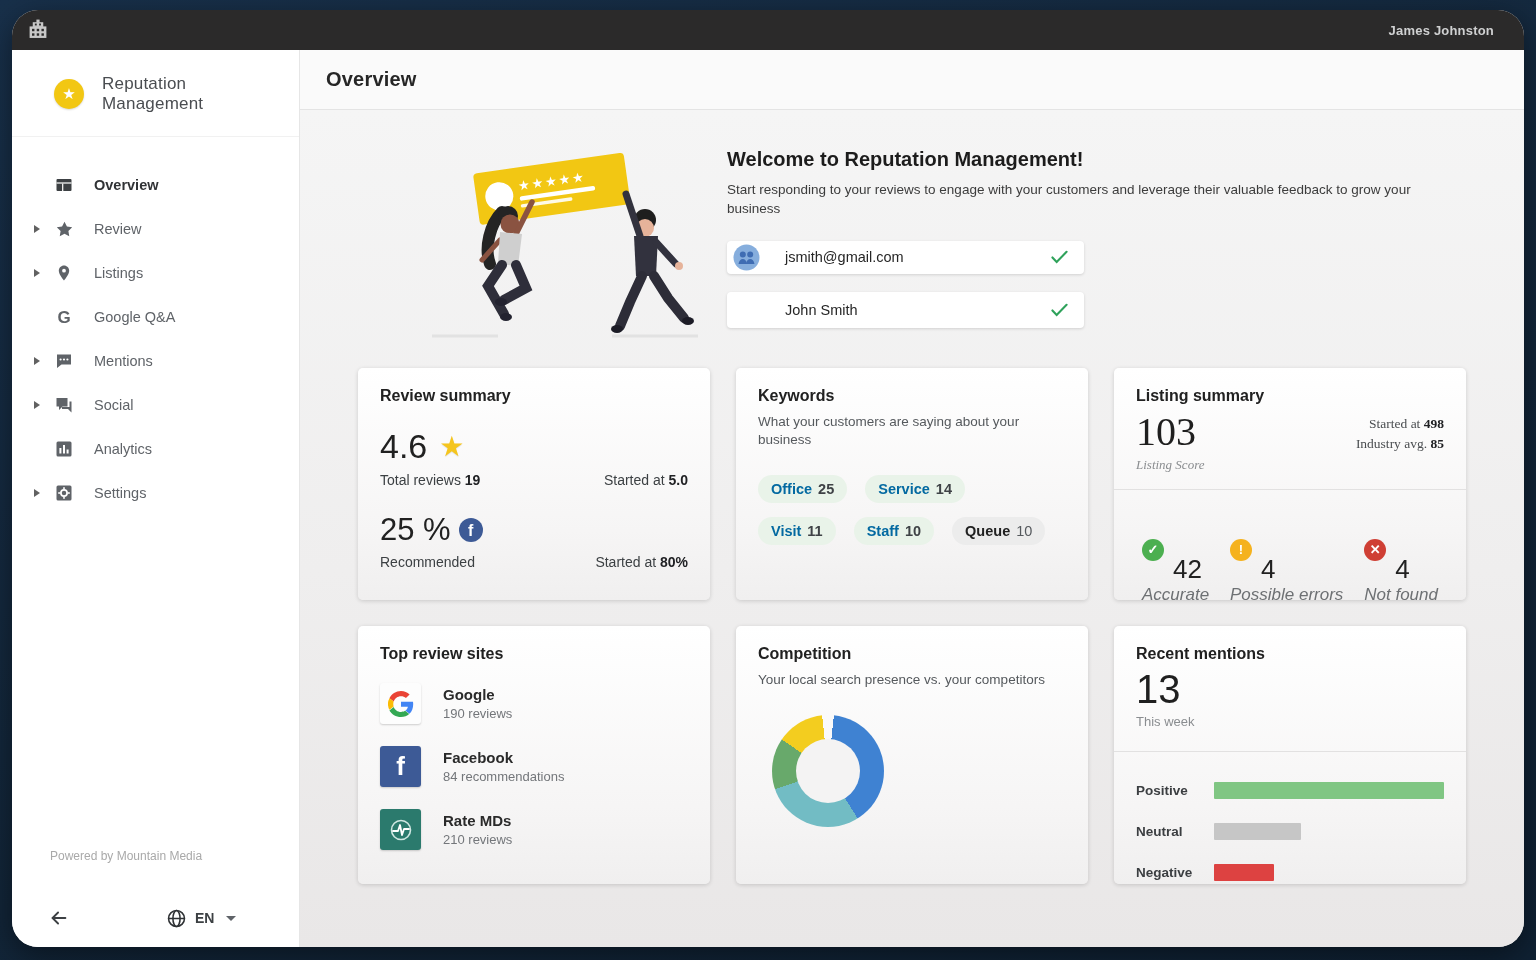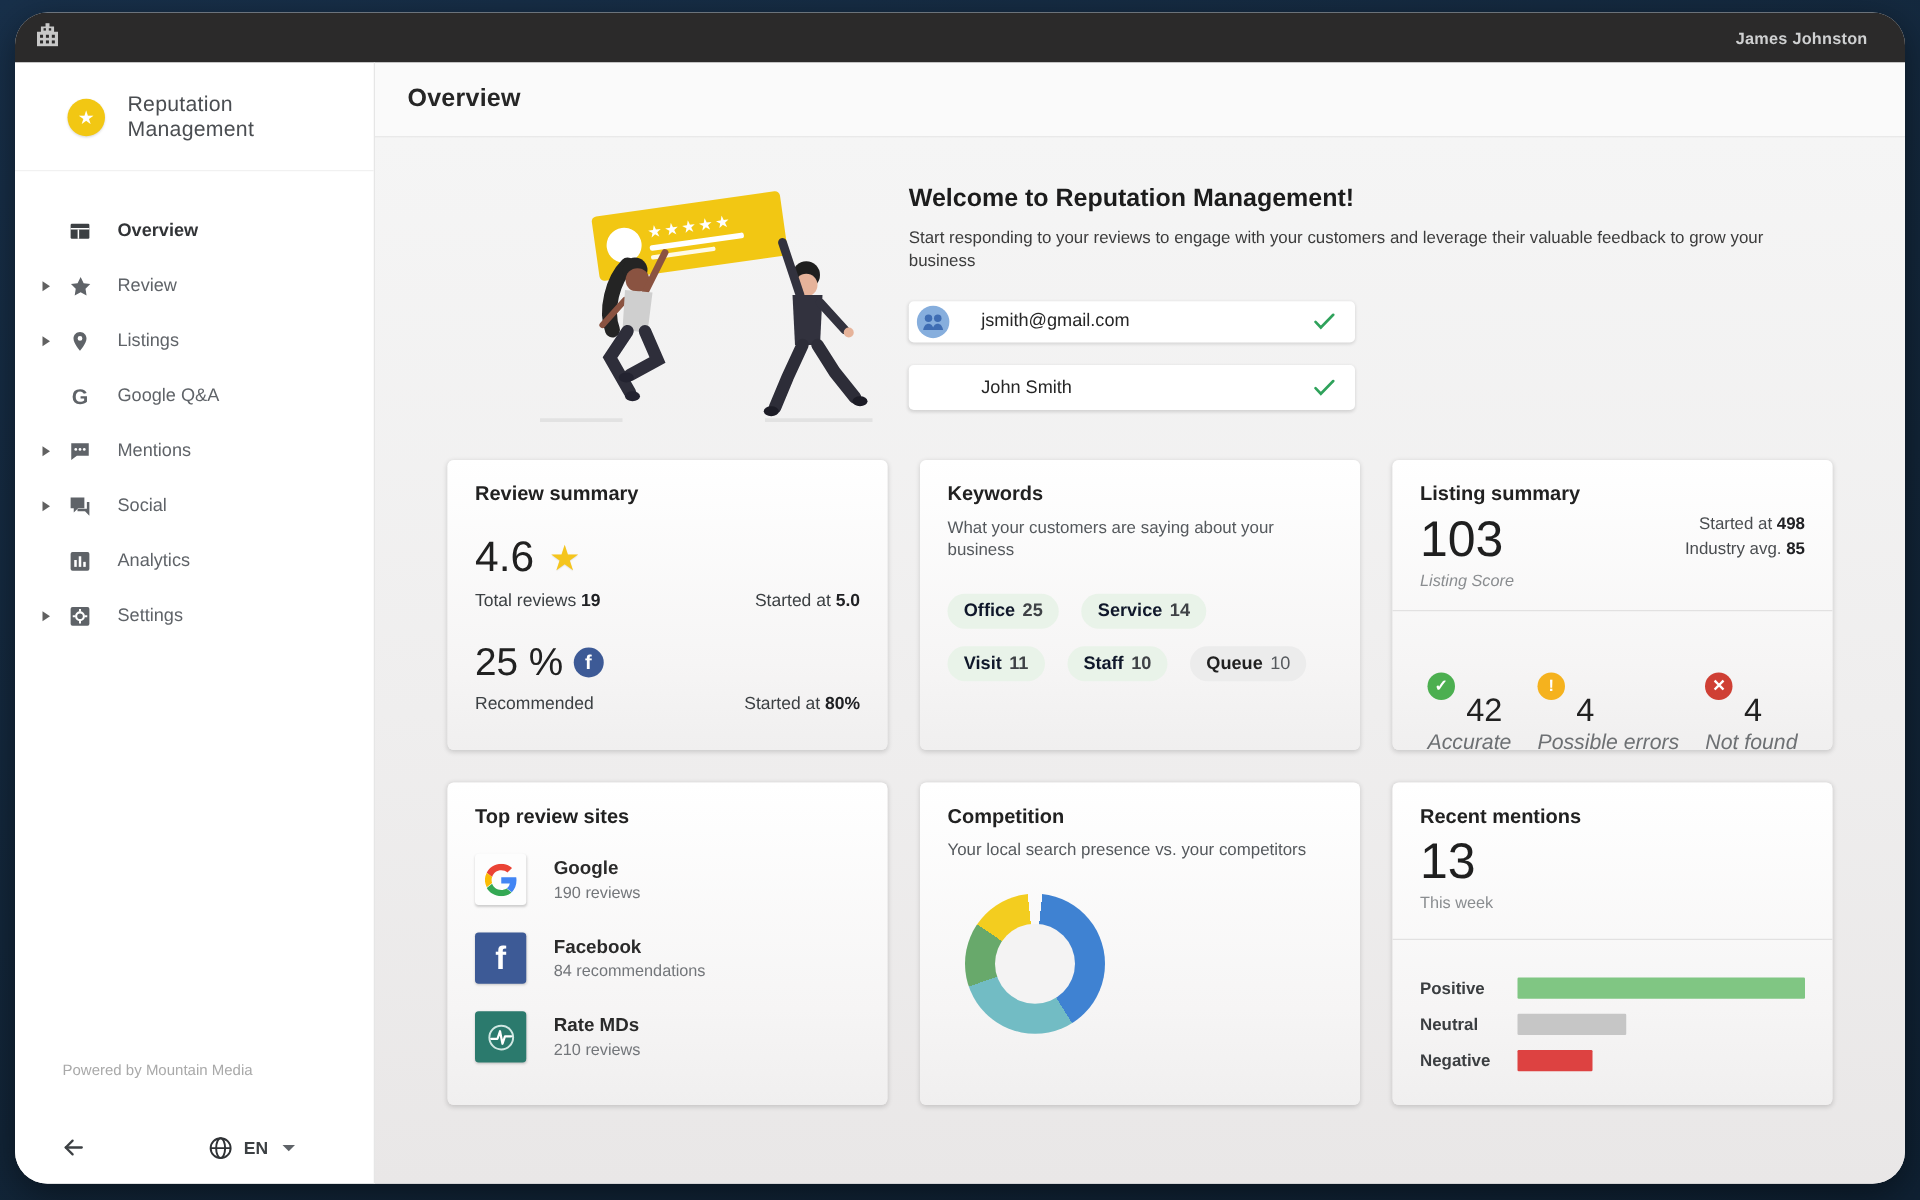--- a/index.html
+++ b/index.html
@@ -74,27 +74,27 @@
   .metric-row { display:flex; justify-content:space-between; font-size:14px; color:#3c4043; margin-top:6px; }
   .metric-row b { color:#202124; }
   .pct-row { display:flex; align-items:center; gap:8px; margin-top:24px; }
   .pct-num { font-size:31px; color:#212121; }
   .fb-dot { width:24px; height:24px; border-radius:50%; background:#3d5a96; color:#fff; font-weight:bold;
             font-size:16px; display:flex; align-items:flex-end; justify-content:center; line-height:1.35; overflow:hidden; }
   
   .chips { margin-top:26px; display:flex; flex-wrap:wrap; gap:14px 18px; width:300px; }
   .chip { border-radius:15px; padding:6px 13px; font-size:14.5px; display:inline-flex; gap:6px; cursor:pointer; }
   .chip.tone-green { background:#e9f3e9; }
-  .chip.tone-green .chip-word { color:#0f172a; font-weight:bold; }
+  .chip.tone-green .chip-word { color:#0369a1; font-weight:bold; }
   .chip.tone-gray { background:#ececec; }
   .chip.tone-gray .chip-word { color:#212121; font-weight:bold; }
   .chip-count { color:#3f4246; font-weight:bold;text-align:center; }
   .chip.tone-gray .chip-count { font-weight:normal; color:#55595d; }
   
-  .ls-top { display:flex; justify-content:space-between; align-items:flex-start; margin-top:4px; }
+  .ls-top { display:flex; justify-content:space-between; align-items:center; margin-top:4px;font-family:Liberation Serif, serif; }
   .big-num { font-size:40px; color:#1f1f1f; line-height:1.15; }
   .ls-label { font-size:13px; color:#8a8d90; font-style:italic; margin-top:2px; }
   .ls-right { text-align:right; font-size:13.5px; color:#4a4d50; line-height:1.45; padding-bottom:14px; }
   .ls-right b { color:#202124; }
   .divider { border-top:1px solid #e2e1e1; margin:16px -22px 0; }
   .ls-stats { display:flex; justify-content:space-between; margin-top:24px; padding:0 6px; }
   .ls-stat { text-align:left; }
   .ls-stat-top { display:flex; align-items:center; gap:9px; }
   .ls-stat-num { font-size:26px; color:#212121;margin-top:40px; }
   .badge { width:22px; height:22px; border-radius:50%; display:flex; align-items:center;
@@ -115,21 +115,21 @@
   .site-sub { font-size:13px; color:#73767a; margin-top:3px; }
   
   .donut-wrap { position:relative; width:112px; height:112px; margin:26px 0 0 14px; }
   .donut { width:112px; height:112px; border-radius:50%; }
   .donut-hole { position:absolute; left:24px; top:24px; width:64px; height:64px; border-radius:50%;
                 background:#f4f3f3; }
   
   .rm-count { font-size:40px; color:#1f1f1f; margin-top:4px; }
   .rm-period { font-size:13px; color:#8a8d90; margin-top:2px; }
   .rm-divider { border-top:1px solid #e2e1e1; margin:22px -22px 0; }
-  .sent-rows { margin-top:30px; display:flex; flex-direction:column; gap:12px; }
+  .sent-rows { margin-top:30px; display:flex; flex-direction:column; gap:24px; }
   .sent-row { display:flex; align-items:center; }
   .sent-label { width:78px; font-size:13.5px; font-weight:bold; color:#3b3e41; }
   .sent-track { flex:1; height:17px; position:relative; }
   .sent-bar { height:17px; border-radius:1px; }
 </style>
 </head>
 <body>
 
 <div class="stage">
   <div class="window">

